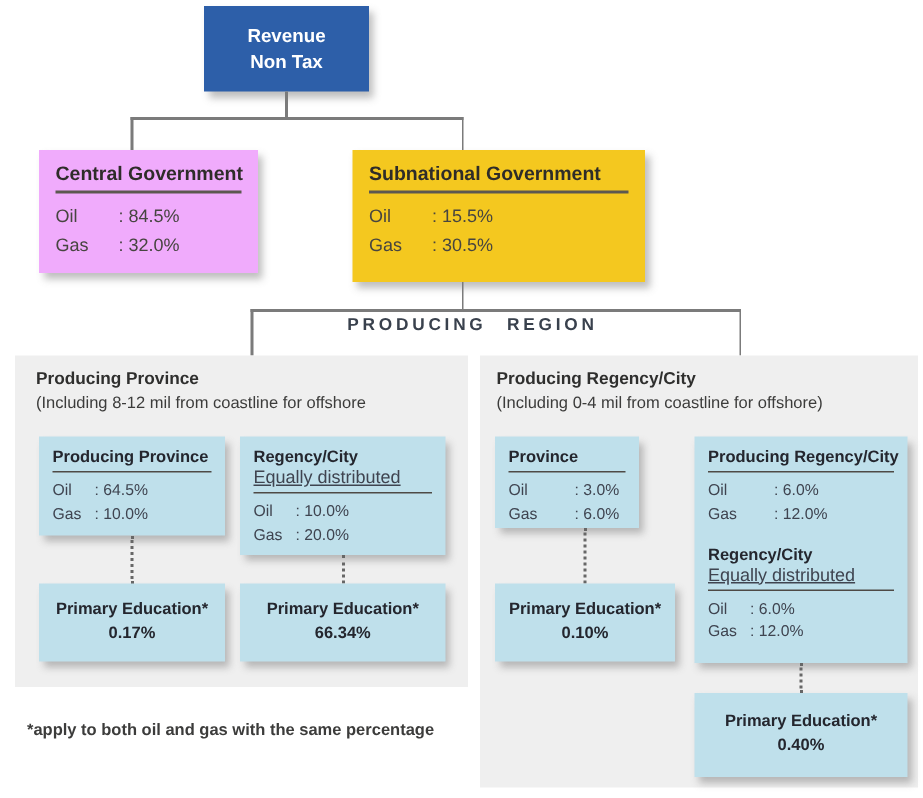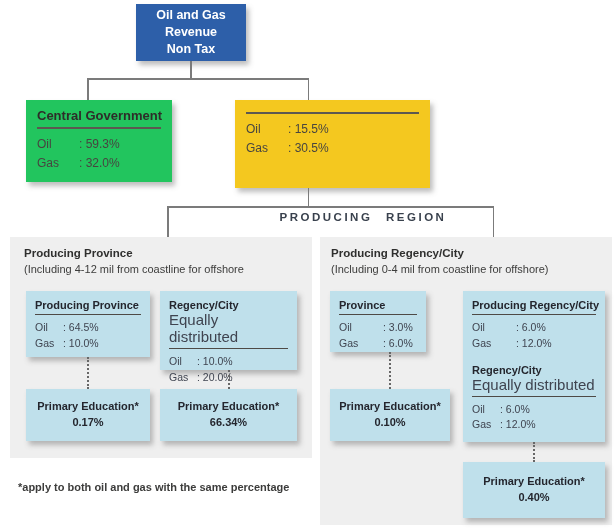--- a/index.html
+++ b/index.html
@@ -14,111 +14,110 @@
 
   
   .root-box {
     left:136px; top:4px; width:110px; height:57px; background:#2D5FA9;
     color:#ffffff; font-weight:bold; font-size:12.5px; line-height:1.35;
     text-align:center; display:flex; flex-direction:column; justify-content:center;
   }
 
   
   .gov-box { padding:8px 11px; }
-  .central-box { left:26px; top:100px; width:146px; height:82px; background:#22c55e; }
+  .central-box { left:26px; top:100px; width:146px; height:82px; background:#f0abfc; }
   .subnational-box { left:235px; top:100px; width:195px; height:88px; background:#F4C81F; }
   .gov-title { font-size:13px; font-weight:bold; color:#2e2c29; white-space:nowrap; }
   .rule { border:none; border-top:2px solid #5c5850; margin:4px 0 6px 0; }
   .gov-row { display:flex; font-size:12px; color:#474540; line-height:1.55; }
   .gov-row .lbl { width:42px; }
 
   
   .region-label {
     left:170px; top:211px; width:290px; text-align:center;
     font-size:11.5px; font-weight:bold; letter-spacing:2.5px; word-spacing:8px;
     color:#39414d;
-    margin-left:48px;
   }
 
   
   .panel { background:#efefef; }
   .left-panel  { left:10px;  top:237px; width:302px; height:221px; }
   .right-panel { left:320px; top:237px; width:292px; height:288px; }
   .panel-head { line-height:1.35; }
   .panel-head-title { font-size:11.5px; font-weight:bold; color:#2f2f2e; }
   .panel-head-sub { font-size:11px; color:#3c3c3b; }
 
   
   .detail-box { background:#BFE0EB; padding:8px 9px; }
   .detail-title { font-size:11px; font-weight:bold; color:#24262e; white-space:nowrap; }
-  .detail-sub { font-size:15px; color:#3f4450; }
+  .detail-sub { font-size:12px; color:#3f4450;text-decoration:underline; }
   .detail-rule { border:none; border-top:1.5px solid #4e4a46; margin:3px 0 5px 0; }
   .detail-row { display:flex; font-size:10.5px; color:#3f4450; line-height:1.5; }
   .detail-row .lbl { width:28px; }
   .detail-row.wide .lbl { width:44px; }
 
   .edu-box {
     background:#BFE0EB; display:flex; flex-direction:column; align-items:center;
     justify-content:center; font-weight:bold; font-size:11px; color:#24262e;
     text-align:center; line-height:1.45;
   }
 
   .footnote { left:18px; top:481px; font-size:11px; color:#3c3c3b;font-weight:bold; }
 </style>
 </head>
 <body>
 
 <div class="canvas">
 
   <div class="abs root-box shadow">
-    <div>Oil and Gas</div>
     <div>Revenue</div>
     <div>Non Tax</div>
   </div>
 
   <div class="line" style="left:190px; top:61px; width:1.5px; height:17px;"></div>
   <div class="line" style="left:87px; top:78px; width:222px; height:1.5px;"></div>
   <div class="line" style="left:87px; top:78px; width:1.5px; height:22px;"></div>
   <div class="line" style="left:307.5px; top:78px; width:1.5px; height:22px;"></div>
 
   <div class="abs gov-box central-box shadow">
     <div class="gov-title">Central Government</div>
     <hr class="rule">
     <div class="gov-row">
       <span class="lbl">Oil</span>
-      <span>: 59.3%</span>
+      <span>: 84.5%</span>
     </div>
     <div class="gov-row">
       <span class="lbl">Gas</span>
       <span>: 32.0%</span>
     </div>
   </div>
 
   <div class="abs gov-box subnational-box shadow">
+    <div class="gov-title">Subnational Government</div>
     <hr class="rule">
     <div class="gov-row">
       <span class="lbl">Oil</span>
       <span>: 15.5%</span>
     </div>
     <div class="gov-row">
       <span class="lbl">Gas</span>
       <span>: 30.5%</span>
     </div>
   </div>
 
   <div class="line" style="left:307.5px; top:188px; width:1.5px; height:18px;"></div>
   <div class="line" style="left:167px; top:206px; width:327px; height:1.5px;"></div>
   <div class="line" style="left:167px; top:206px; width:1.5px; height:31px;"></div>
   <div class="line" style="left:492.5px; top:206px; width:1.5px; height:31px;"></div>
   <div class="abs region-label">PRODUCING REGION</div>
 
   <div class="abs panel left-panel"></div>
   <div class="abs panel-head" style="left:24px; top:246px;">
     <div class="panel-head-title">Producing Province</div>
-    <div class="panel-head-sub">(Including 4-12 mil from coastline for offshore</div>
+    <div class="panel-head-sub">(Including 8-12 mil from coastline for offshore</div>
   </div>
 
   <div class="abs detail-box shadow" style="left:26px; top:291px; width:124px; height:66px;">
     <div class="detail-title">Producing Province</div>
     <hr class="detail-rule">
     <div class="detail-row">
       <span class="lbl">Oil</span>
       <span>: 64.5%</span>
     </div>
     <div class="detail-row">

